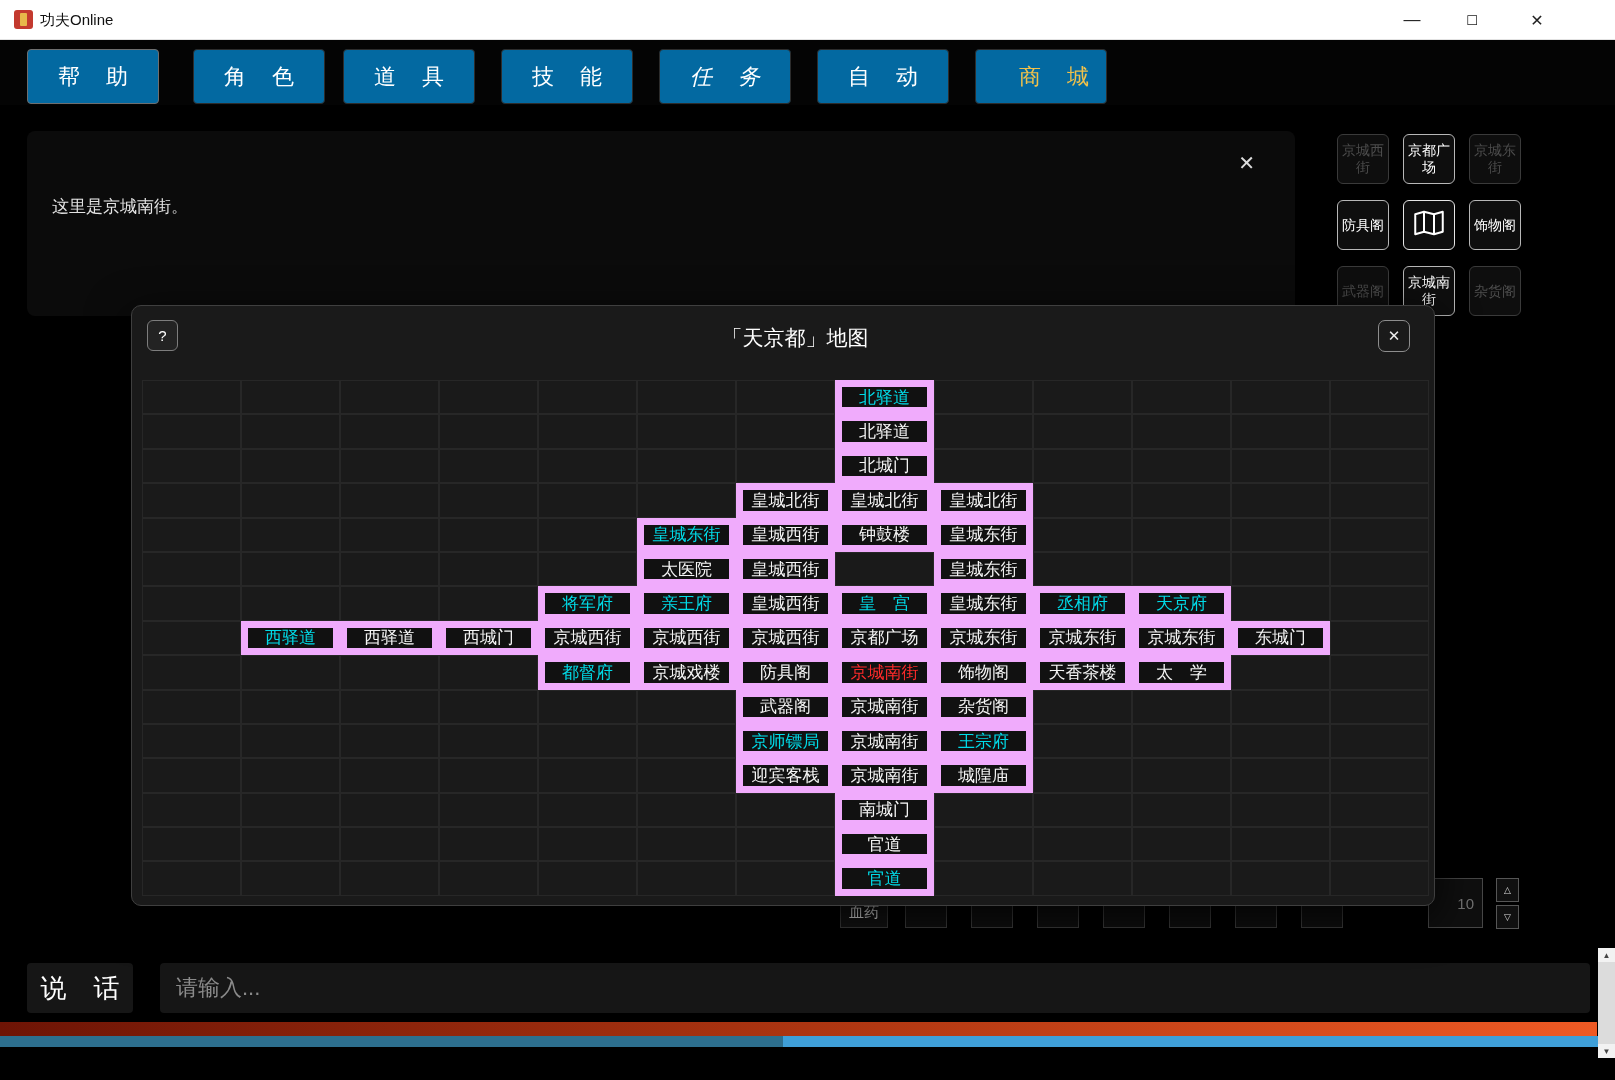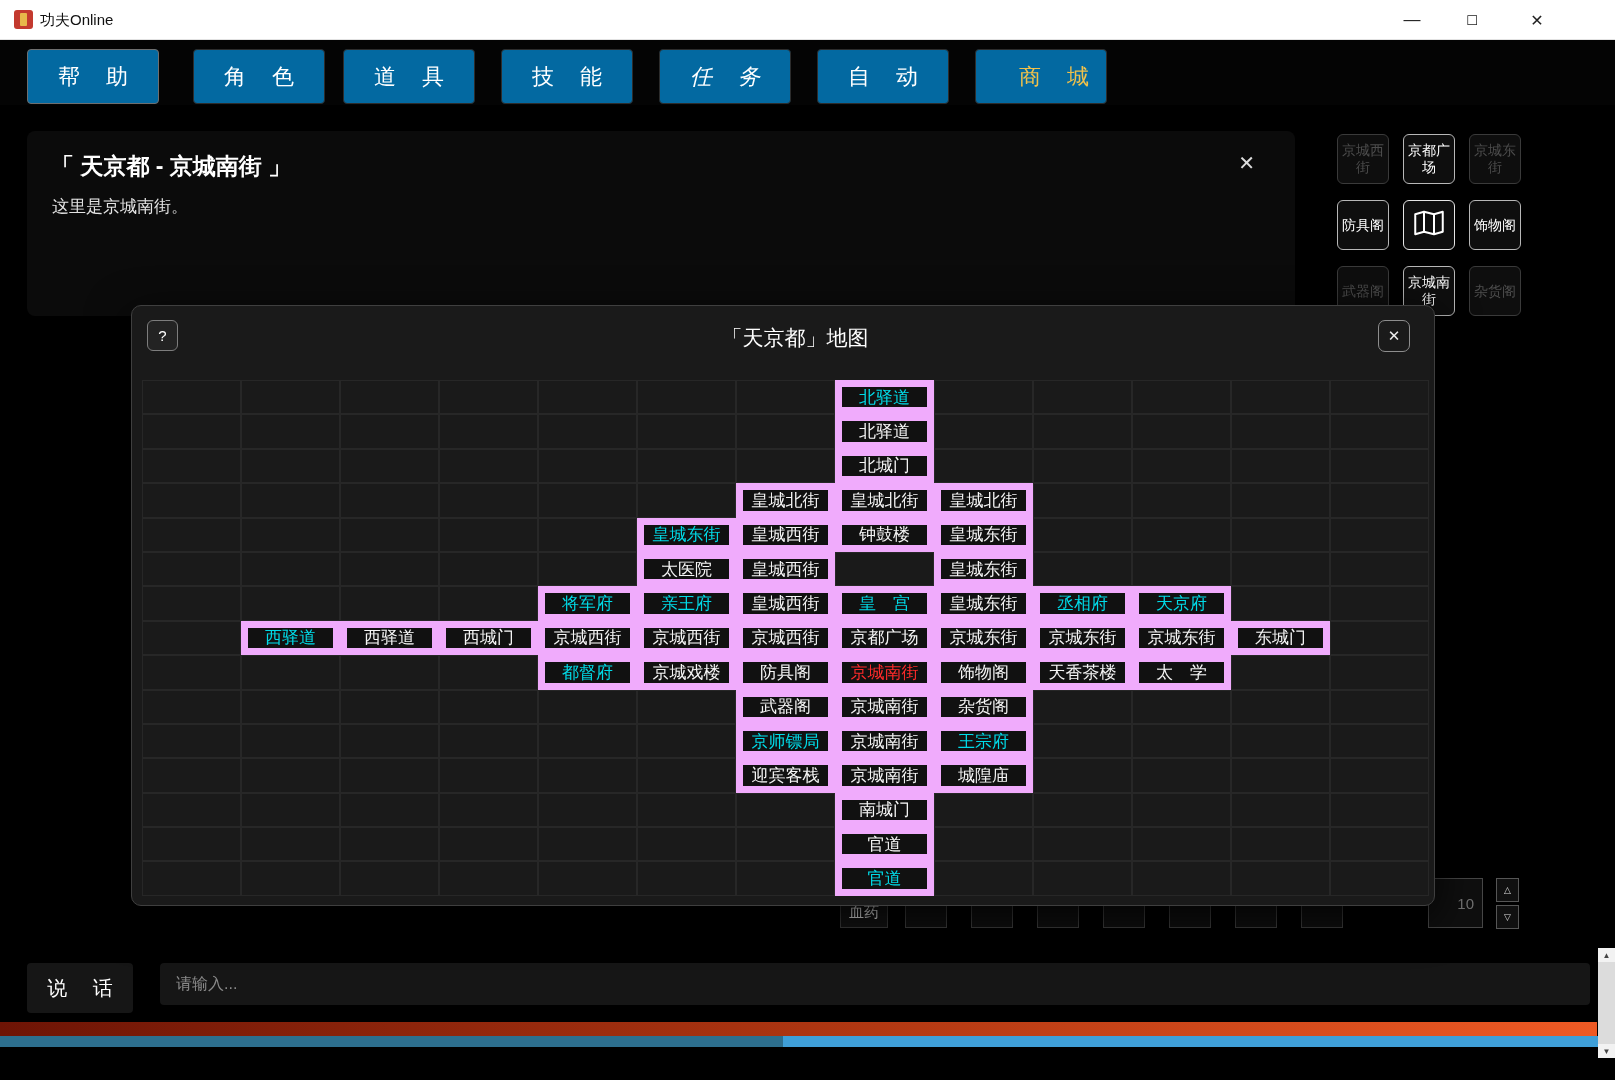--- a/index.html
+++ b/index.html
@@ -83,25 +83,25 @@
   .hb-qty { position:absolute; left:1428px; top:878px; width:55px; height:50px;
     background:#0f0f0f; border:1px solid #474747; color:#737373; font-size:15px;
     display:flex; align-items:center; justify-content:flex-end; padding-right:8px; }
   .hb-up, .hb-dn { position:absolute; left:1496px; width:23px; height:24px;
     background:#101010; border:1px solid #565656; color:#ddd; font-size:9px;
     display:flex; align-items:center; justify-content:center; }
   .hb-up { top:878px; } .hb-dn { top:905px; }
 
   
   .chat-speak { position:absolute; left:27px; top:963px; width:106px; height:50px;
-    background:#161616; border-radius:4px; color:#fff; font-size:20px;
+    background:#161616; border-radius:4px; color:#fff; font-size:26px;
     letter-spacing:10px; padding-left:10px;
     display:flex; align-items:center; justify-content:center; }
-  .chat-input { position:absolute; left:160px; top:963px; width:1430px; height:42px;
-    background:#161616; border:none; border-radius:4px; color:#fff; font-size:16px;
+  .chat-input { position:absolute; left:160px; top:963px; width:1430px; height:50px;
+    background:#161616; border:none; border-radius:4px; color:#fff; font-size:22px;
     padding:16px 16px; outline:none; font-family:"Liberation Sans","DejaVu Sans",sans-serif; }
   .chat-input::placeholder { color:#8a8a8a; }
 
   
   .bar-hp { position:absolute; left:0; top:1022px; width:1597px; height:14px;
     background:linear-gradient(90deg,#6e1405 0%,#b23812 55%,#ef5a24 100%); }
   .bar-mp-a { position:absolute; left:0; top:1036px; width:783px; height:11px; background:#2d6f8e; }
   .bar-mp-b { position:absolute; left:783px; top:1036px; width:830px; height:11px; background:#3f9fd8; }
 
   
@@ -127,21 +127,20 @@
     <div class="menu-btn">帮 助</div>
     <div class="menu-btn">角 色</div>
     <div class="menu-btn">道 具</div>
     <div class="menu-btn">技 能</div>
     <div class="menu-btn">任 务</div>
     <div class="menu-btn">自 动</div>
     <div class="menu-btn">商 城</div>
   </div>
 
   <div class="msg-panel">
-    <div class="msg-title">「 天京都 - 京城南街 」</div>
     <div class="msg-close">✕</div>
     <div class="msg-body">这里是京城南街。</div>
   </div>
 
   <div class="nav-panel">
     <div class="nav-btn disabled">京城西街</div>
     <div class="nav-btn enabled">京都广场</div>
     <div class="nav-btn disabled">京城东街</div>
     <div class="nav-btn enabled">防具阁</div>
     <div class="nav-btn active">

